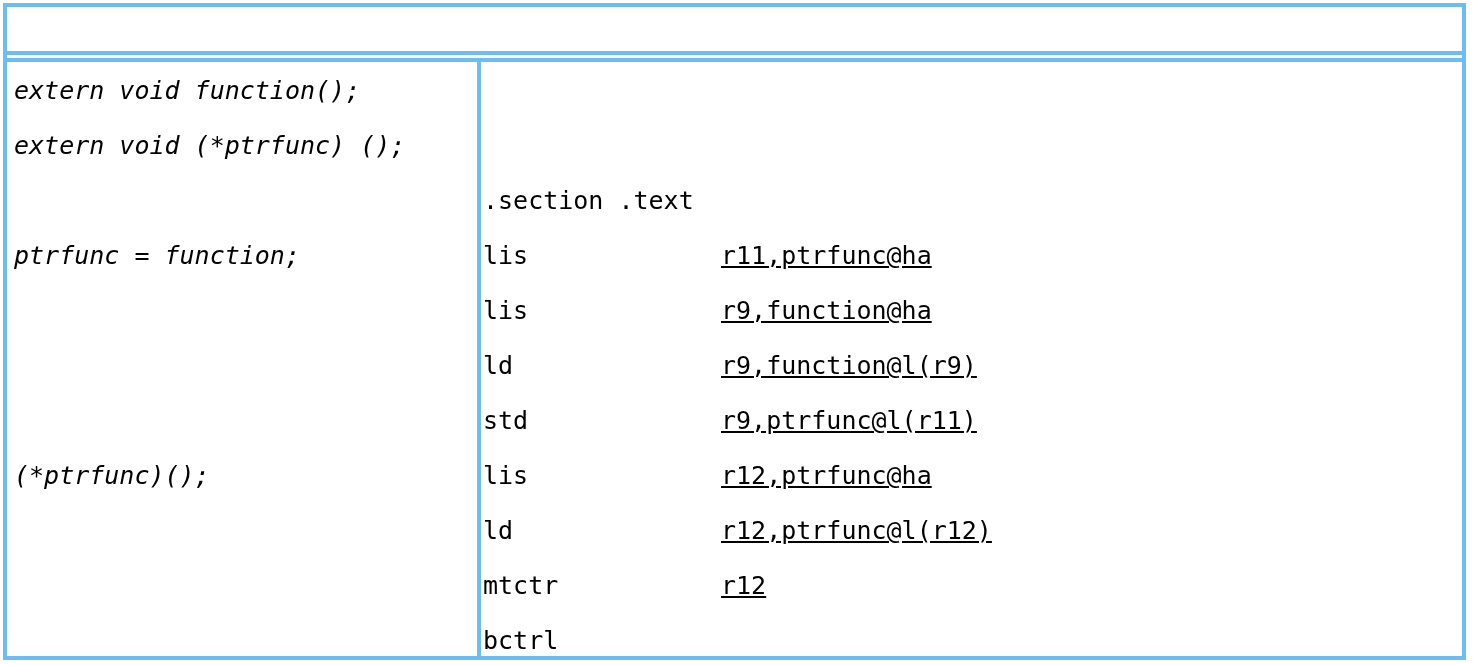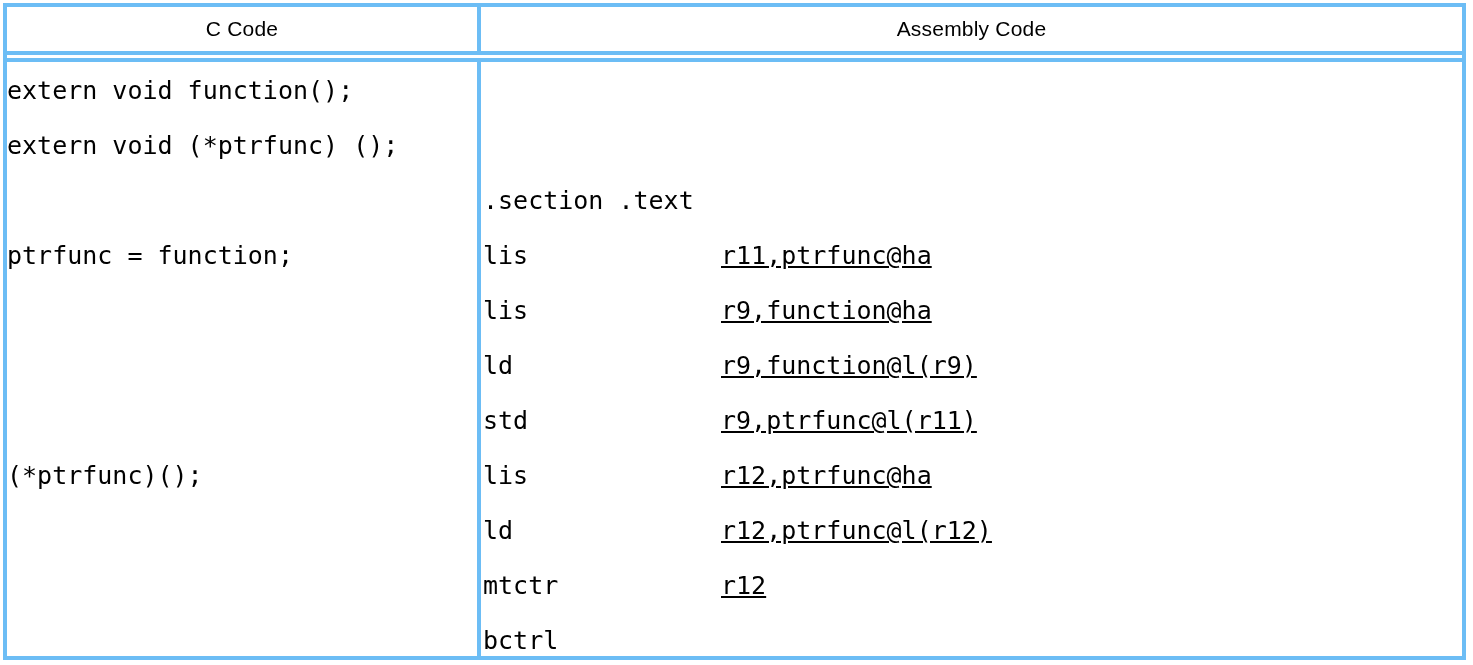--- a/index.html
+++ b/index.html
@@ -108,21 +108,23 @@
     color: #000000;
     white-space: pre;
     letter-spacing: 0px;
   }
   .code-line {
     height: 55px;
     white-space: pre;
     overflow: visible;
   }
   .c-code .code-block {
+    padding-left: 7px;
     padding-top: 1px;
+    font-style: italic;
   }
   .asm-code .code-block {
     padding-left: 2px;
     padding-top: 1px;
   }
   .asm-line {
     display: block;
     height: 55px;
     white-space: pre;
   }
@@ -133,24 +135,20 @@
   }
   .operand {
     white-space: pre;
   }
 </style>
 </head>
 <body>
 
 <div class="table-wrap">
 
-  <div class="header-row">
-    <div class="header-cell c-col">C Code</div>
-    <div class="header-cell asm-col">Assembly Code</div>
-  </div>
 
   <div class="rule-a"></div>
   <div class="rule-b"></div>
 
   <div class="body-row">
 
     <div class="body-cell c-col c-code">
       <div class="code-block" id="c-code-block"><div class="code-line">extern void function();</div><div class="code-line">extern void (*ptrfunc) ();</div><div class="code-line"></div><div class="code-line">ptrfunc = function;</div><div class="code-line"></div><div class="code-line"></div><div class="code-line"></div><div class="code-line">(*ptrfunc)();</div><div class="code-line"></div><div class="code-line"></div></div>
     </div>
 

